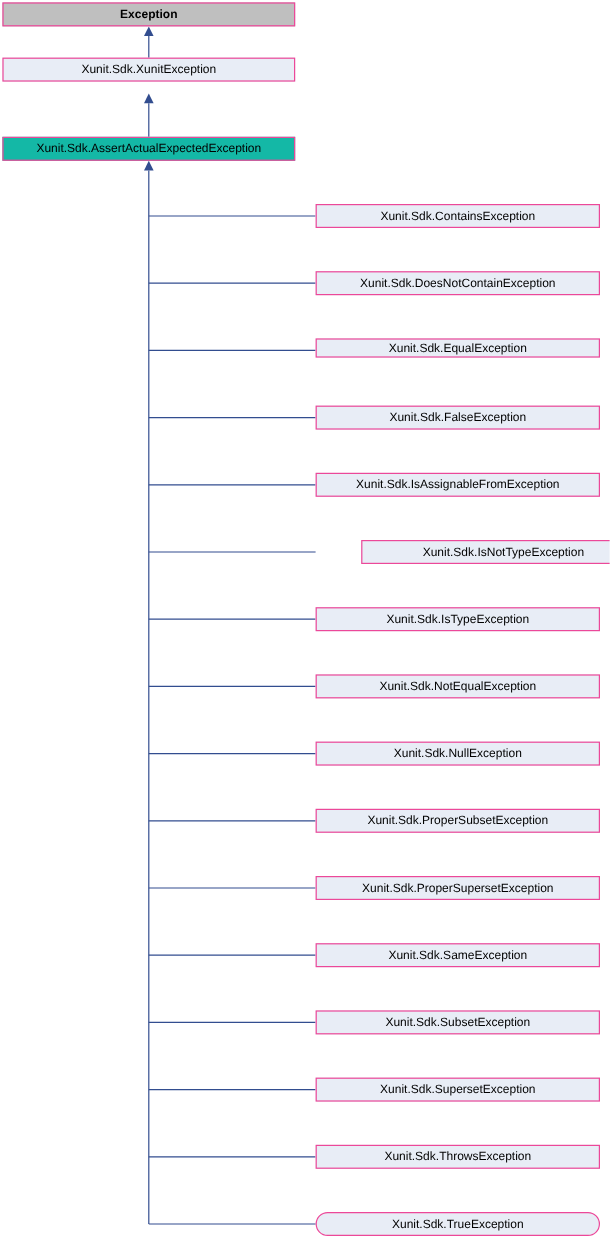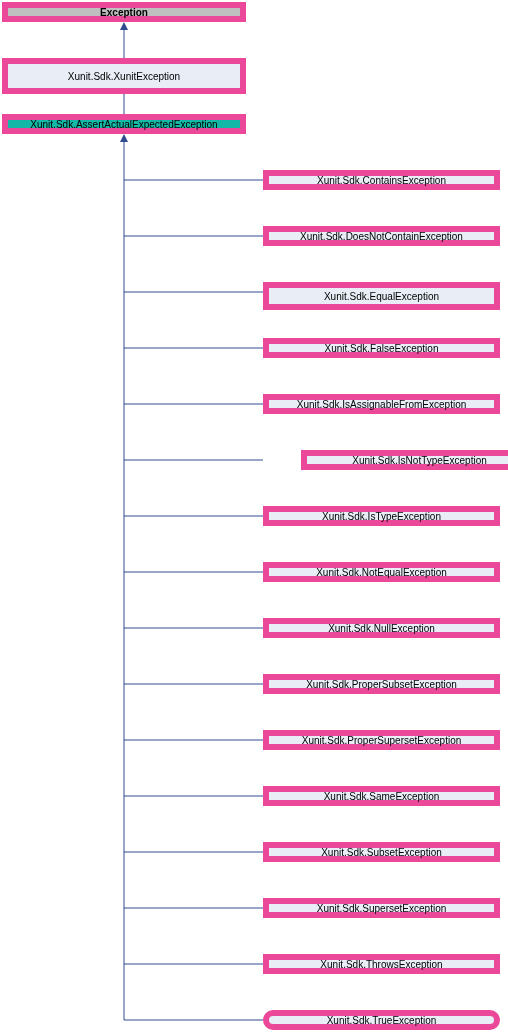--- a/index.html
+++ b/index.html
@@ -7,21 +7,21 @@
   padding: 0;
   font-family: Arial, Helvetica, sans-serif;
   font-size: 10px;
   background: #fff;
   width: 508px;
   height: 1032px;
   position: relative;
 }
 .node {
   position: absolute;
-  border: 6px solid #ec4899;
+  border: 1px solid #ec4899;
   text-align: center;
   padding: 3px 4px;
   box-sizing: border-box;
   white-space: nowrap;
   display: flex;
   align-items: center;
   justify-content: center;
 }
 .node-root {
   background: #bfbfbf;
@@ -65,27 +65,27 @@
     <line x1="124" y1="684" x2="263" y2="684" stroke="#324d8f" stroke-width="1"></line>
     <line x1="124" y1="740" x2="263" y2="740" stroke="#324d8f" stroke-width="1"></line>
     <line x1="124" y1="796" x2="263" y2="796" stroke="#324d8f" stroke-width="1"></line>
     <line x1="124" y1="852" x2="263" y2="852" stroke="#324d8f" stroke-width="1"></line>
     <line x1="124" y1="908" x2="263" y2="908" stroke="#324d8f" stroke-width="1"></line>
     <line x1="124" y1="964" x2="263" y2="964" stroke="#324d8f" stroke-width="1"></line>
     <line x1="124" y1="1020" x2="263" y2="1020" stroke="#324d8f" stroke-width="1"></line>
   </svg>
 
 <div class="node node-root" style="left: 2px; top: 2px; width: 244px; height: 20px;">Exception</div>
-<div class="node node-mid" style="left: 2px; top: 58px; width: 244px; height: 36px;">Xunit.Sdk.XunitException</div>
+<div class="node node-mid" style="left: 2px; top: 48px; width: 244px; height: 20px;">Xunit.Sdk.XunitException</div>
 <div class="node node-third" style="left: 2px; top: 114px; width: 244px; height: 20px;">Xunit.Sdk.AssertActualExpectedException</div>
 
 <div id="leaves">
     <div class="node node-leaf" style="left: 263px; top: 170px; width: 237px; height: 20px;">Xunit.Sdk.ContainsException</div>
     <div class="node node-leaf" style="left: 263px; top: 226px; width: 237px; height: 20px;">Xunit.Sdk.DoesNotContainException</div>
-    <div class="node node-leaf" style="left: 263px; top: 282px; width: 237px; height: 28px;">Xunit.Sdk.EqualException</div>
+    <div class="node node-leaf" style="left: 263px; top: 282px; width: 237px; height: 16px;">Xunit.Sdk.EqualException</div>
     <div class="node node-leaf" style="left: 263px; top: 338px; width: 237px; height: 20px;">Xunit.Sdk.FalseException</div>
     <div class="node node-leaf" style="left: 263px; top: 394px; width: 237px; height: 20px;">Xunit.Sdk.IsAssignableFromException</div>
     <div class="node node-leaf" style="left: 263px; top: 450px; width: 237px; height: 20px; margin-left: 38px;">Xunit.Sdk.IsNotTypeException</div>
     <div class="node node-leaf" style="left: 263px; top: 506px; width: 237px; height: 20px;">Xunit.Sdk.IsTypeException</div>
     <div class="node node-leaf" style="left: 263px; top: 562px; width: 237px; height: 20px;">Xunit.Sdk.NotEqualException</div>
     <div class="node node-leaf" style="left: 263px; top: 618px; width: 237px; height: 20px;">Xunit.Sdk.NullException</div>
     <div class="node node-leaf" style="left: 263px; top: 674px; width: 237px; height: 20px;">Xunit.Sdk.ProperSubsetException</div>
     <div class="node node-leaf" style="left: 263px; top: 730px; width: 237px; height: 20px;">Xunit.Sdk.ProperSupersetException</div>
     <div class="node node-leaf" style="left: 263px; top: 786px; width: 237px; height: 20px;">Xunit.Sdk.SameException</div>
     <div class="node node-leaf" style="left: 263px; top: 842px; width: 237px; height: 20px;">Xunit.Sdk.SubsetException</div>

